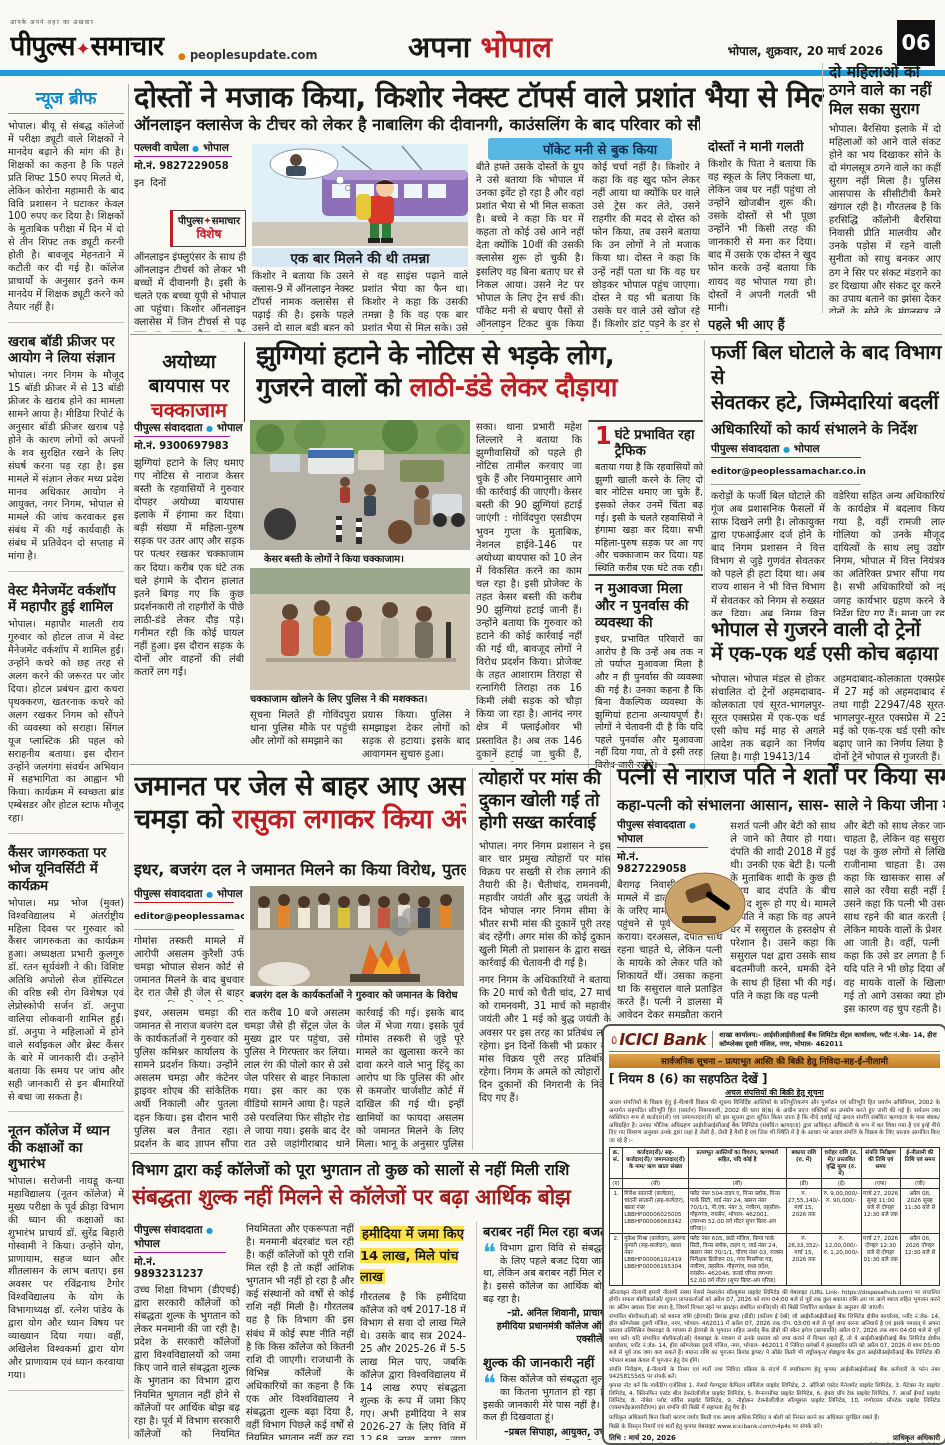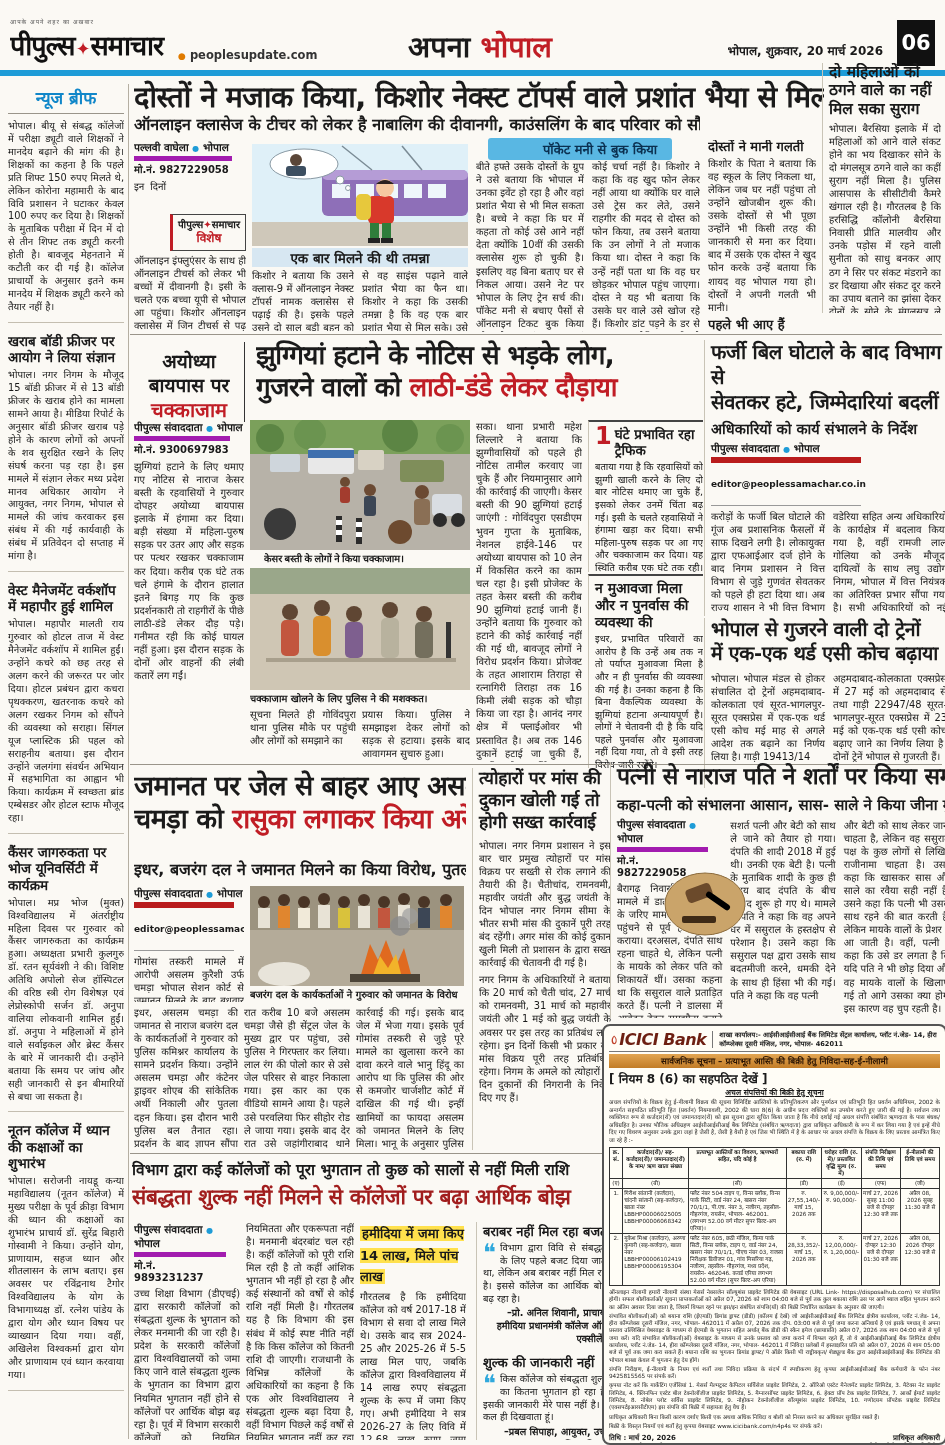--- a/index.html
+++ b/index.html
@@ -21,35 +21,35 @@
   .bluebar{position:absolute;left:0;right:0;top:70px;height:6px;background:#1e9cd7;}
   
   .nb-title{font-size:17px;font-weight:700;color:#1187c9;text-align:center;padding:2px 0 4px;border-bottom:1px solid #9a958a;margin-bottom:6px;}
   .nb-item{margin-bottom:10px;padding-bottom:8px;border-bottom:1px solid #c4beb0;}
   .nb-h{font-size:13.5px;font-weight:700;line-height:1.2;margin-bottom:4px;}
   .nb-b{font-size:9.8px;line-height:1.32;text-align:justify;}
   
   .body-txt{font-size:9.9px;line-height:1.32;text-align:justify;}
   .byline{font-size:10.5px;font-weight:700;}
   .byline .dot{color:#1e9cd7;font-size:8px;}
-  .phone{font-size:10px;font-weight:700;border-top:5px solid #a21caf;margin:2px 14px 4px 0;padding-top:1px;}
+  .phone{font-size:10px;font-weight:700;border-top:1px solid #a21caf;margin:2px 14px 4px 0;padding-top:1px;}
   .crosshead{font-size:13px;font-weight:700;line-height:1.15;margin:4px 0 2px;}
   .caption{font-size:9.8px;font-weight:700;}
   .headline-xl{font-size:29px;font-weight:700;letter-spacing:-.5px;white-space:nowrap;}
   .red{color:#c01d25;}
   .subhead{font-size:16px;font-weight:700;white-space:nowrap;}
   .band{background:#59b7e3;color:#0b3050;font-weight:700;font-size:13px;text-align:center;border-radius:3px;padding:2px 0;}
   .cartoon-cap{background:#d7e7f2;font-weight:700;font-size:13.5px;text-align:center;padding:1px 0;}
   .h-right{font-size:15.5px;font-weight:700;line-height:1.18;}
   .kicker-box{text-align:center;font-weight:700;font-size:19px;line-height:1.25;border-right:1.5px solid #333;padding-top:8px;}
   .kicker-box .red{font-size:20px;}
   .headline-l{font-size:26px;font-weight:700;line-height:1.22;letter-spacing:-.5px;white-space:nowrap;}
   .headline-m{font-size:20px;font-weight:700;line-height:1.25;letter-spacing:-.3px;}
   .subhead-m{font-size:14.5px;font-weight:700;}
-  .email{font-size:9px;font-weight:700;border-top:6px solid #b91c1c;border-bottom:1px solid #999;padding:16px 0;margin:2px 10px 4px 0;}
+  .email{font-size:9px;font-weight:700;border-top:1px solid #b91c1c;border-bottom:1px solid #999;padding:8px 0;margin:2px 10px 4px 0;}
   .sidebox-h{font-size:13.5px;font-weight:700;line-height:1.2;margin-bottom:3px;}
   .num-big{color:#c01d25;font-size:24px;font-weight:700;line-height:.9;margin-right:3px;}
   .boxed{border-top:2px solid #444;padding-top:4px;}
   .headline-rd{font-size:21px;font-weight:700;color:#a11d1d;letter-spacing:-.3px;white-space:nowrap;}
   .kicker-line{font-size:15.5px;font-weight:700;white-space:nowrap;}
   .yellow-h{background:#ffe14d;font-weight:700;font-size:13px;line-height:1.3;display:inline;padding:0 2px;}
   .quote-h{font-size:13px;font-weight:700;margin-bottom:2px;}
   .quote-g{color:#2fa8dc;font-size:24px;line-height:.8;float:left;margin:2px 4px 0 0;}
   .attr{font-weight:700;text-align:right;display:block;margin-top:2px;}
   

